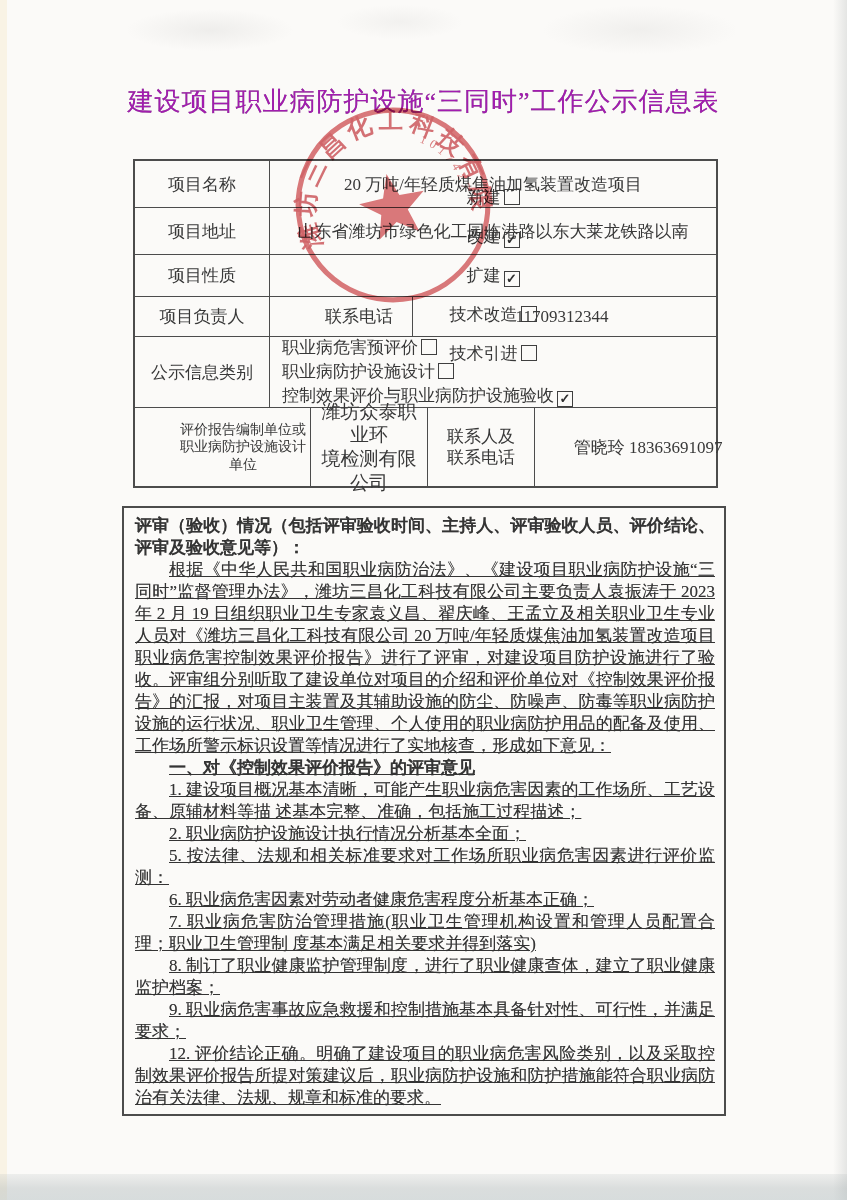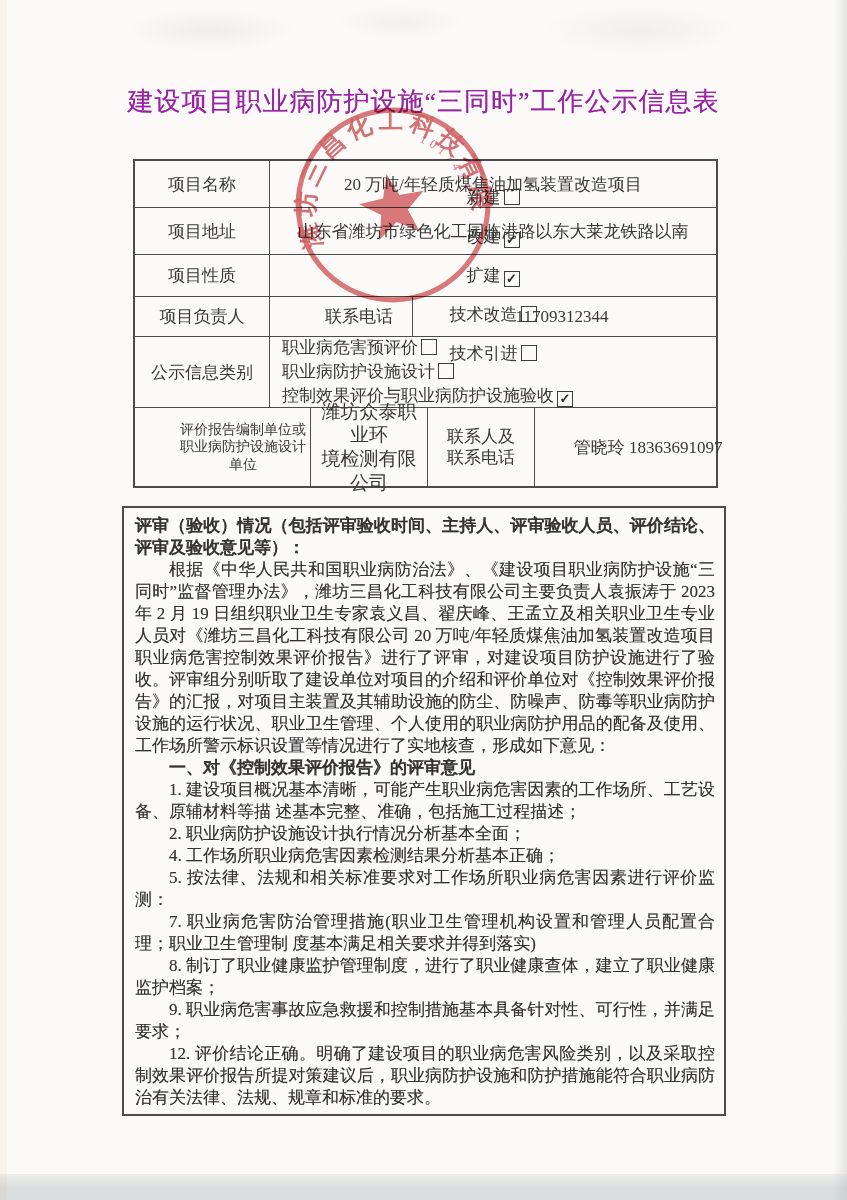--- a/index.html
+++ b/index.html
@@ -56,21 +56,21 @@
   
   .review{
     position:absolute;left:122px;top:506px;width:604px;height:610px;
     border:2px solid #4c4c4c;box-sizing:border-box;
     padding:7px 9px 0 11px;
     font-size:17px;line-height:22px;color:#343434;
     text-align:justify;
     text-shadow:0 0 .5px rgba(55,55,55,.5);
   }
   .review p{margin:0;}
-  .ind{text-indent:2em;}
+  .ind{text-indent:2em;text-decoration:underline;}
   .bold{font-weight:bold;}
 
   
   .stamp{
     position:absolute;left:291px;top:103px;width:204px;height:204px;
     transform:rotate(-12deg);
     opacity:.82;mix-blend-mode:multiply;pointer-events:none;
   }
 </style>
 </head>
@@ -134,22 +134,22 @@
     <div class="cell c-last">管晓玲 18363691097</div>
   </div>
 </div>
 
 <div class="review">
   <p class="bold">评审（验收）情况（包括评审验收时间、主持人、评审验收人员、评价结论、评审及验收意见等）：</p>
   <p class="ind">根据《中华人民共和国职业病防治法》、《建设项目职业病防护设施“三同时”监督管理办法》，潍坊三昌化工科技有限公司主要负责人袁振涛于 2023 年 2 月 19 日组织职业卫生专家袁义昌、翟庆峰、王孟立及相关职业卫生专业人员对《潍坊三昌化工科技有限公司 20 万吨/年轻质煤焦油加氢装置改造项目职业病危害控制效果评价报告》进行了评审，对建设项目防护设施进行了验收。评审组分别听取了建设单位对项目的介绍和评价单位对《控制效果评价报告》的汇报，对项目主装置及其辅助设施的防尘、防噪声、防毒等职业病防护设施的运行状况、职业卫生管理、个人使用的职业病防护用品的配备及使用、工作场所警示标识设置等情况进行了实地核查，形成如下意见：</p>
   <p class="ind bold">一、对《控制效果评价报告》的评审意见</p>
   <p class="ind">1. 建设项目概况基本清晰，可能产生职业病危害因素的工作场所、工艺设备、原辅材料等描 述基本完整、准确，包括施工过程描述；</p>
   <p class="ind">2. 职业病防护设施设计执行情况分析基本全面；</p>
-  <p class="ind">4. 工作场所职业病危害因素检测结果分析基本正确；</p>
   <p class="ind">5. 按法律、法规和相关标准要求对工作场所职业病危害因素进行评价监测：</p>
+  <p class="ind">6. 职业病危害因素对劳动者健康危害程度分析基本正确；</p>
   <p class="ind">7. 职业病危害防治管理措施(职业卫生管理机构设置和管理人员配置合理；职业卫生管理制 度基本满足相关要求并得到落实)</p>
   <p class="ind">8. 制订了职业健康监护管理制度，进行了职业健康查体，建立了职业健康监护档案；</p>
   <p class="ind">9. 职业病危害事故应急救援和控制措施基本具备针对性、可行性，并满足要求；</p>
   <p class="ind">12. 评价结论正确。明确了建设项目的职业病危害风险类别，以及采取控制效果评价报告所提对策建议后，职业病防护设施和防护措施能符合职业病防治有关法律、法规、规章和标准的要求。</p>
 </div>
 
 <svg class="stamp" viewBox="0 0 200 200">
   <circle cx="100" cy="100" r="93" fill="none" stroke="#cf4a4e" stroke-width="5" opacity="0.9"></circle>
   <polygon fill="#d04a4e" opacity="0.9" points="100,69 108.2,91.7 132.3,92.5 113.3,107.3 120,130.5 100,117 80,130.5 86.7,107.3 67.7,92.5 91.8,91.7"></polygon>
   <defs>

